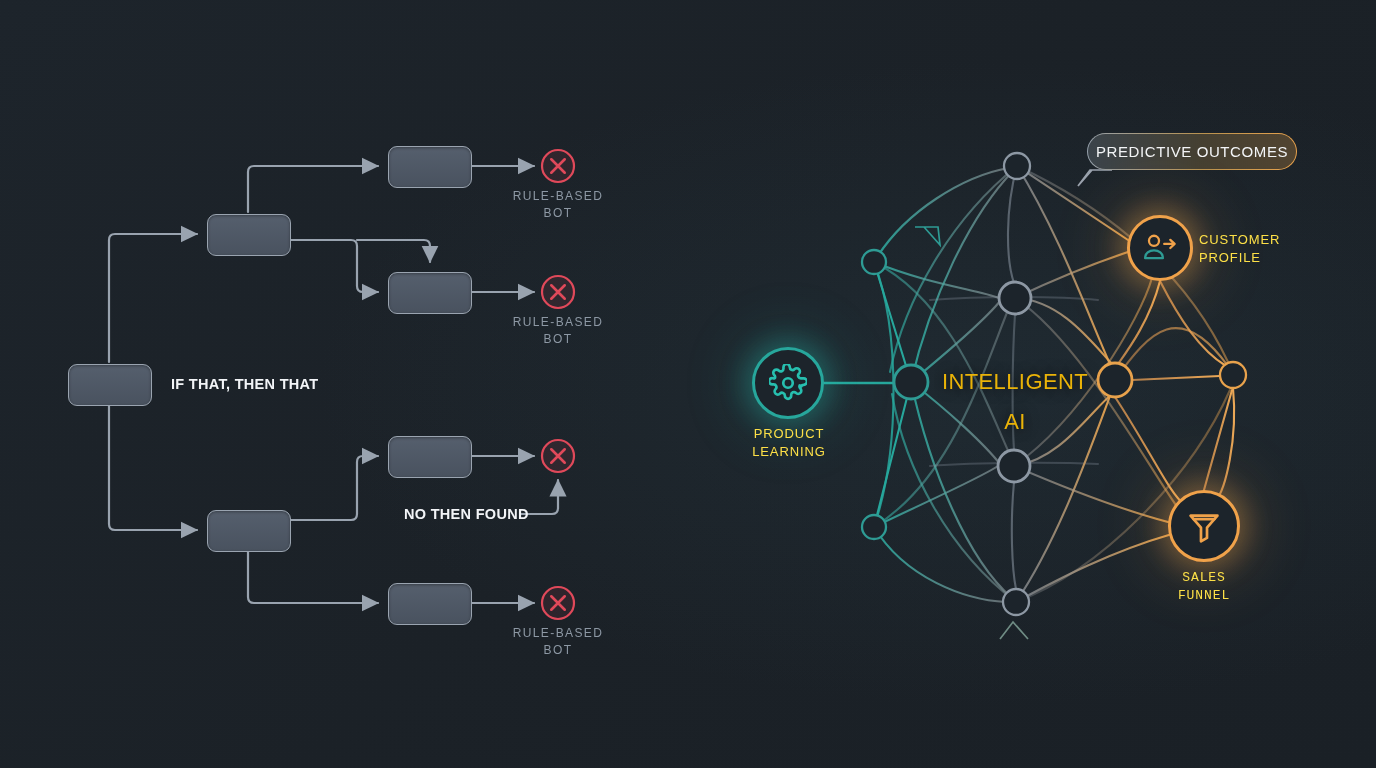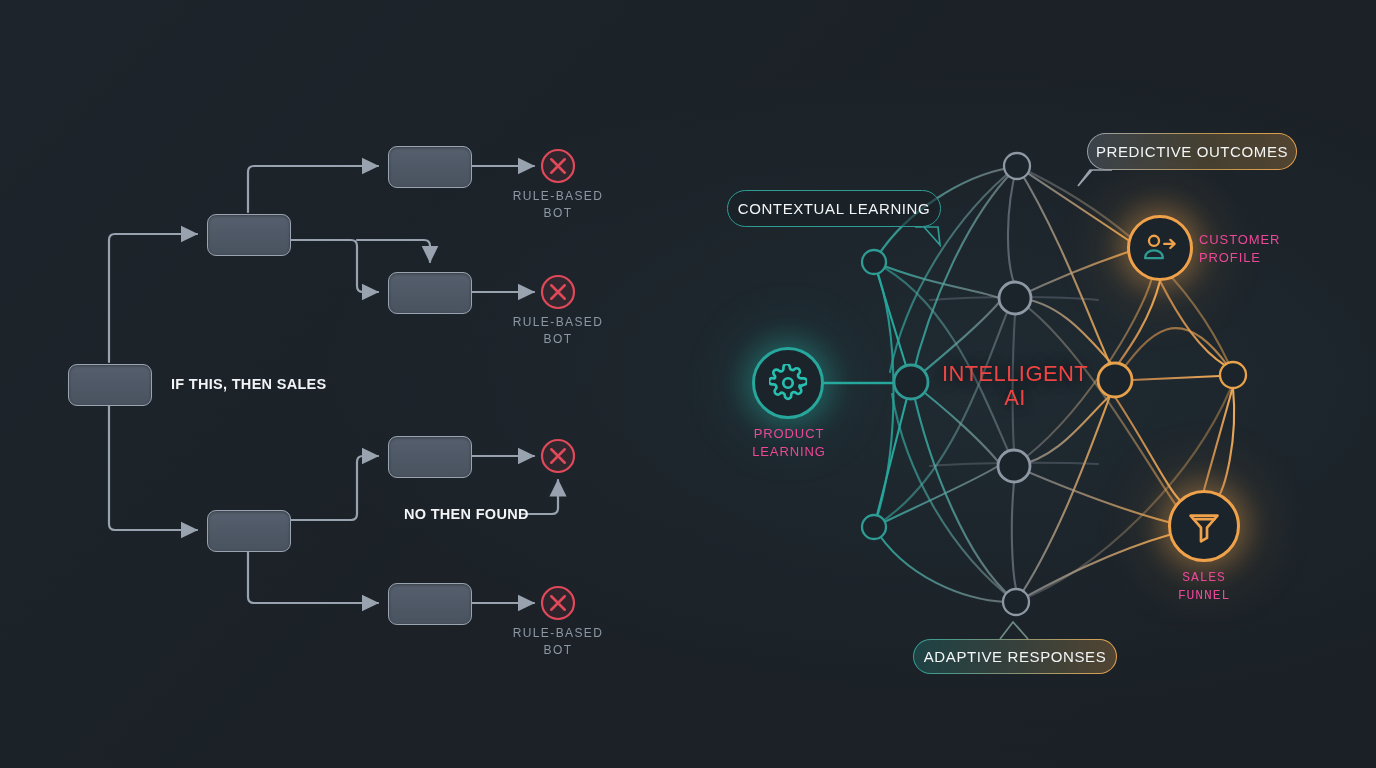--- a/index.html
+++ b/index.html
@@ -48,25 +48,25 @@
   .pill.grad-to{border:1.7px solid transparent;
     background:
       linear-gradient(rgba(24,32,38,.72),rgba(24,32,38,.72)) padding-box,
       linear-gradient(90deg,#2e9b94 0%,#7d9277 45%,#e6a24e 100%) border-box;}
 
   .nodeicon{position:absolute;border-radius:50%;display:flex;align-items:center;
     justify-content:center;background:#1c242b;box-sizing:border-box;}
   .nodeicon.teal{border:3px solid #27a79c;box-shadow:0 0 26px 8px rgba(39,190,175,.30),0 0 60px 18px rgba(39,190,175,.12);}
   .nodeicon.orange{border:3px solid #f0a24a;box-shadow:0 0 26px 8px rgba(240,162,74,.32),0 0 62px 20px rgba(240,162,74,.14);}
 
-  .icon-cap{position:absolute;color:#ec4899;font-size:13px;letter-spacing:.9px;
+  .icon-cap{position:absolute;color:#fde047;font-size:13px;letter-spacing:.9px;
     text-align:center;line-height:18px;white-space:pre-line;font-weight:500;}
   .icon-cap.left{text-align:left;}
 
-  .center-text{position:absolute;color:#ef4444;font-size:22px;line-height:24px;
+  .center-text{position:absolute;color:#eab308;font-size:22px;line-height:40px;
     text-align:center;letter-spacing:.4px;font-weight:500;white-space:pre-line;
     text-shadow:0 0 14px rgba(0,0,0,.8);}
 </style>
 </head>
 <body>
 
 <div class="noise"></div>
 
 <div class="stage">
 
@@ -125,21 +125,21 @@
           <circle cx="558" cy="456" r="16" fill="rgba(224,73,90,.10)" stroke="#e0495a" stroke-width="2.2"></circle>
           <path d="M551.28,449.28 L564.72,462.72 M564.72,449.28 L551.28,462.72" stroke="#e0495a" stroke-width="2.6" stroke-linecap="round"></path>
         </g>
         <g>
           <circle cx="558" cy="603" r="16" fill="rgba(224,73,90,.10)" stroke="#e0495a" stroke-width="2.2"></circle>
           <path d="M551.28,596.28 L564.72,609.72 M564.72,596.28 L551.28,609.72" stroke="#e0495a" stroke-width="2.6" stroke-linecap="round"></path>
         </g>
       </g>
   </svg>
 
-  <div class="fc-label" style="left:171px;top:376px;">IF THIS, THEN SALES</div>
+  <div class="fc-label" style="left:171px;top:376px;">IF THAT, THEN THAT</div>
   <div class="fc-label" style="left:404px;top:506px;">NO THEN FOUND</div>
 
   <div class="bot-label" style="left:498px;top:188px;width:120px;">RULE-BASED
 BOT</div>
   <div class="bot-label" style="left:498px;top:314px;width:120px;">RULE-BASED
 BOT</div>
   <div class="bot-label" style="left:498px;top:625px;width:120px;">RULE-BASED
 BOT</div>
 
   <svg class="layer">
@@ -231,28 +231,22 @@
         <circle cx="1233" cy="375" r="13" fill="#1c242b" stroke="#e8a24c" stroke-width="2.3"></circle>
       </g>
 
     <g fill="none" stroke-width="1.7">
       <path d="M915,227 L938,227 L940,245 L924,227" stroke="#2e9b94"></path>
       <path d="M1112,170 L1090,170 L1078,186 L1092,170" stroke="#9aa3ae"></path>
       <path d="M1000,639 L1013,622 L1028,639" stroke="#6f8c84"></path>
     </g>
   </svg>
 
-  <div class="pill teal" style="left:727px;top:190px;width:214px;height:37px;">
-    <span>CONTEXTUAL LEARNING</span>
-  </div>
   <div class="pill grad-go" style="left:1087px;top:133px;width:210px;height:37px;">
     <span>PREDICTIVE OUTCOMES</span>
-  </div>
-  <div class="pill grad-to" style="left:913px;top:639px;width:204px;height:35px;">
-    <span>ADAPTIVE RESPONSES</span>
   </div>
 
   <div class="nodeicon teal" style="left:752px;top:347px;width:72px;height:72px;">
     <svg width="38" height="38" viewBox="0 0 24 24" fill="none" stroke="#27bfaf" stroke-width="1.7" stroke-linecap="round" stroke-linejoin="round">
       <circle cx="12" cy="12" r="3"></circle>
       <path d="M19.4 13.5a1.7 1.7 0 0 0 .34 1.87l.06.06a2 2 0 1 1-2.83 2.83l-.06-.06a1.7 1.7 0 0 0-1.87-.34 1.7 1.7 0 0 0-1.03 1.56V20a2 2 0 1 1-4 0v-.1A1.7 1.7 0 0 0 8.9 18.3a1.7 1.7 0 0 0-1.87.34l-.06.06a2 2 0 1 1-2.83-2.83l.06-.06a1.7 1.7 0 0 0 .34-1.87 1.7 1.7 0 0 0-1.56-1.03H2a2 2 0 1 1 0-4h.1A1.7 1.7 0 0 0 3.7 8.9a1.7 1.7 0 0 0-.34-1.87l-.06-.06a2 2 0 1 1 2.83-2.83l.06.06a1.7 1.7 0 0 0 1.87.34H8.1a1.7 1.7 0 0 0 1.03-1.56V2a2 2 0 1 1 4 0v.1a1.7 1.7 0 0 0 1.03 1.56 1.7 1.7 0 0 0 1.87-.34l.06-.06a2 2 0 1 1 2.83 2.83l-.06.06a1.7 1.7 0 0 0-.34 1.87V8.1a1.7 1.7 0 0 0 1.56 1.03H22a2 2 0 1 1 0 4h-.1a1.7 1.7 0 0 0-1.56 1.03z"></path>
     </svg>
   </div>
   <div class="icon-cap" style="left:733px;top:425px;width:112px;">PRODUCT
 LEARNING</div>

